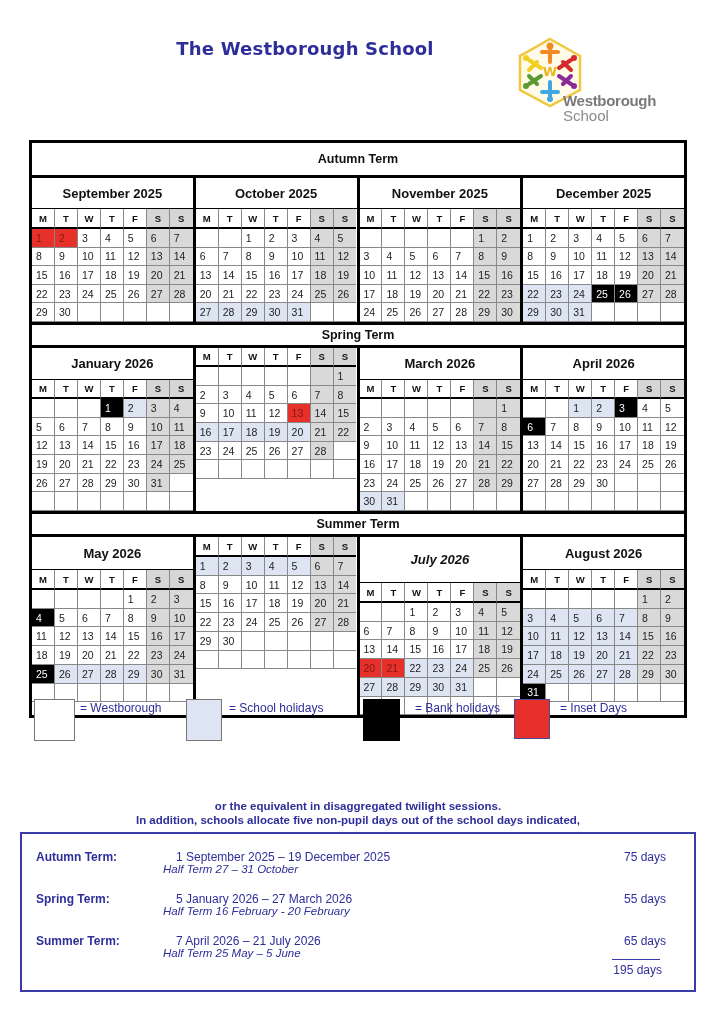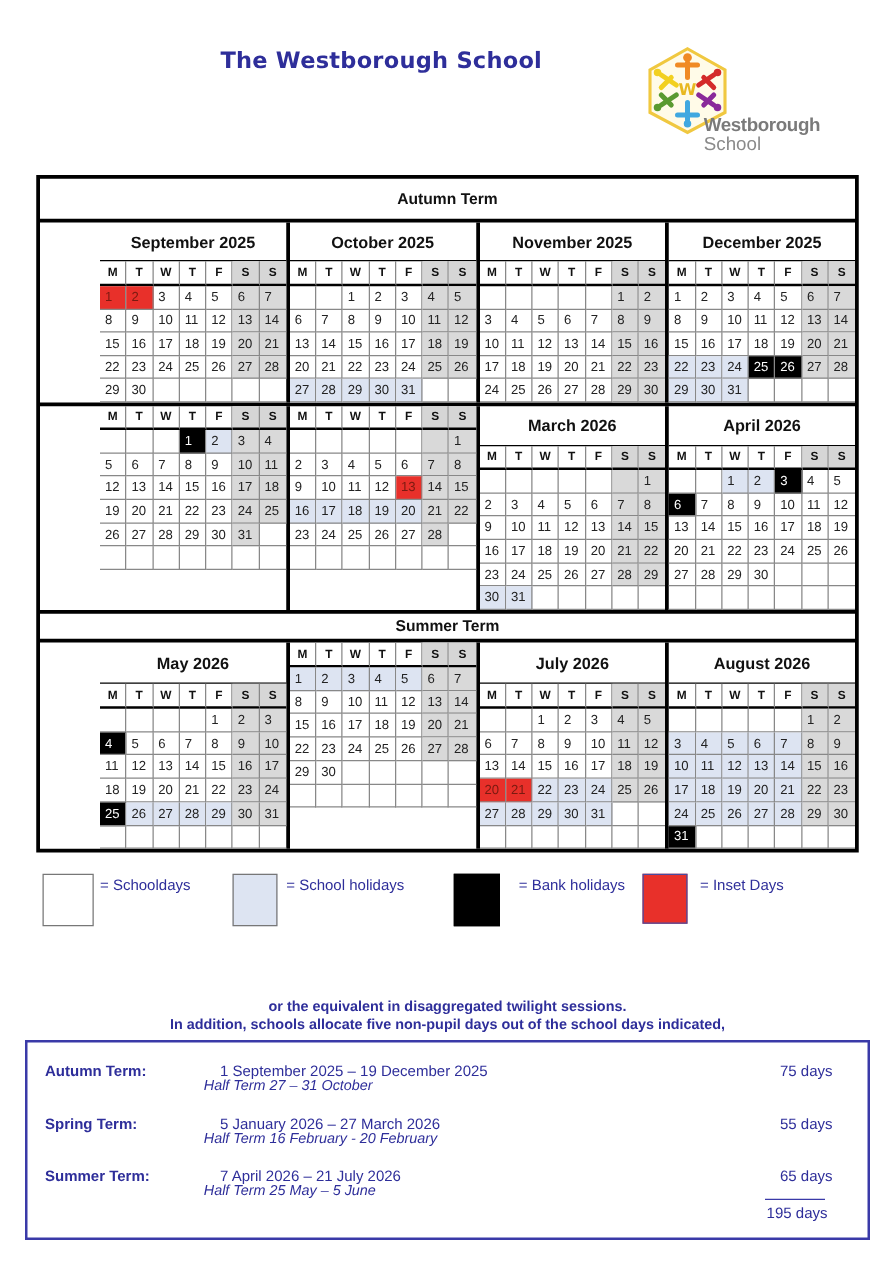--- a/index.html
+++ b/index.html
@@ -6,21 +6,21 @@
   body { width:717px; height:1024px; position:relative; overflow:hidden; font-family:"Liberation Sans", sans-serif; }
 
   .title { position:absolute; left:170px; top:38px; width:270px; text-align:center; color:#2e2e9a; font-family:"DejaVu Sans", sans-serif; font-weight:bold; font-size:18px; line-height:22px; letter-spacing:0.2px; }
 
   .logo { position:absolute; left:515px; top:36px; width:160px; height:90px; }
   .logo-text1 { position:absolute; left:563px; top:92px; color:#7a7a7a; font-weight:bold; font-size:15px; letter-spacing:-0.3px; font-family:"Liberation Sans", sans-serif; }
   .logo-text2 { position:absolute; left:563px; top:107px; color:#8a8a8a; font-size:15px; font-family:"Liberation Sans", sans-serif; }
 
   .calendar { position:absolute; left:29px; top:140px; width:658px; border:3px solid #000; box-sizing:border-box; background:#fff; }
   .term-header { border-bottom:3px solid #000; text-align:left; font-weight:bold; font-size:12.5px; color:#111; box-sizing:border-box; display:flex; align-items:center; justify-content:center; }
-  .term-row { display:flex; border-bottom:3px solid #000; box-sizing:border-box;padding-left:48px; }
+  .term-row { display:flex; border-bottom:3px solid #000; box-sizing:border-box; }
   .term-row.last { border-bottom:none; }
   .month { flex:1; box-sizing:border-box; border-right:3px solid #000; }
   .month:last-child { border-right:none; }
   .month-title { text-align:center; font-weight:bold; font-size:13px; color:#111; border-bottom:1.5px solid #000; display:flex; align-items:center; justify-content:center; box-sizing:border-box; }
   .grid { display:grid; grid-template-columns:repeat(7, 1fr); }
   .dh { font-size:9.5px; font-weight:bold; text-align:center; border-right:1px solid #888; border-bottom:2px solid #000; box-sizing:border-box; display:flex; align-items:center; justify-content:center; color:#111; }
   .dh.we { background:#d6d6d6; }
   .dh:nth-child(7n) { border-right:none; }
   .cell { font-size:10.5px; text-align:left; padding-left:4px; border-right:1px solid #888; border-bottom:1px solid #888; box-sizing:border-box; display:flex; align-items:center; color:#222; }
   .cell:nth-child(7n) { border-right:none; }
@@ -264,22 +264,24 @@
           <div class="cell hol" style="height: 18.6px;">29</div>
           <div class="cell hol" style="height: 18.6px;">30</div>
           <div class="cell hol" style="height: 18.6px;">31</div>
           <div class="cell" style="height: 18.6px;"></div>
           <div class="cell" style="height: 18.6px;"></div>
           <div class="cell" style="height: 18.6px;"></div>
           <div class="cell" style="height: 18.6px;"></div>
         </div>
       </div>
     </div>
+    <div class="term-header" style="height: 23px;">Spring Term</div>
     <div class="term-row">
       <div class="month">
+        <div class="month-title" style="height: 32px;">January 2026</div>
         <div class="grid">
           <div class="dh" style="height: 19px;">M</div>
           <div class="dh" style="height: 19px;">T</div>
           <div class="dh" style="height: 19px;">W</div>
           <div class="dh" style="height: 19px;">T</div>
           <div class="dh" style="height: 19px;">F</div>
           <div class="dh we" style="height: 19px;">S</div>
           <div class="dh we" style="height: 19px;">S</div>
           <div class="cell" style="height: 18.7px;"></div>
           <div class="cell" style="height: 18.7px;"></div>
@@ -590,21 +592,21 @@
           <div class="cell" style="height: 18.7px;"></div>
           <div class="cell" style="height: 18.7px;"></div>
           <div class="cell" style="height: 18.7px;"></div>
           <div class="cell" style="height: 18.7px;"></div>
           <div class="cell" style="height: 18.7px;"></div>
           <div class="cell" style="height: 18.7px;"></div>
           <div class="cell" style="height: 18.7px;"></div>
         </div>
       </div>
       <div class="month">
-        <div class="month-title" style="height: 33px;">July 2026</div>
+        <div class="month-title" style="height: 46px; font-style: italic;">July 2026</div>
         <div class="grid">
           <div class="dh" style="height: 20px;">M</div>
           <div class="dh" style="height: 20px;">T</div>
           <div class="dh" style="height: 20px;">W</div>
           <div class="dh" style="height: 20px;">T</div>
           <div class="dh" style="height: 20px;">F</div>
           <div class="dh we" style="height: 20px;">S</div>
           <div class="dh we" style="height: 20px;">S</div>
           <div class="cell" style="height: 18.7px;"></div>
           <div class="cell" style="height: 18.7px;"></div>
@@ -702,21 +704,21 @@
           <div class="cell" style="height: 18.7px;"></div>
           <div class="cell" style="height: 18.7px;"></div>
           <div class="cell" style="height: 18.7px;"></div>
         </div>
       </div>
     </div>
   </div>
 
 <div>
   <div class="legend-box" style="left: 34px; width: 41px; background: rgb(255, 255, 255);" id="lg0"></div>
-  <div class="legend-label" style="left:80px;">= Schooldays</div>
+  <div class="legend-label" style="left:80px;">= Westborough</div>
 
   <div class="legend-box" style="left: 186px; width: 36px; background: rgb(221, 228, 242);" id="lg1"></div>
   <div class="legend-label" style="left:229px;">= School holidays</div>
 
   <div class="legend-box" style="left: 363px; width: 37px; border-color: rgb(0, 0, 0); background: rgb(0, 0, 0);" id="lg2"></div>
   <div class="legend-label" style="left:415px;">= Bank holidays</div>
 
   <div class="legend-box" style="left: 514px; width: 36px; height: 40px; border-color: rgb(74, 74, 160); background: rgb(232, 48, 42);" id="lg3"></div>
   <div class="legend-label" style="left:560px;">=  Inset Days</div>
 </div>

